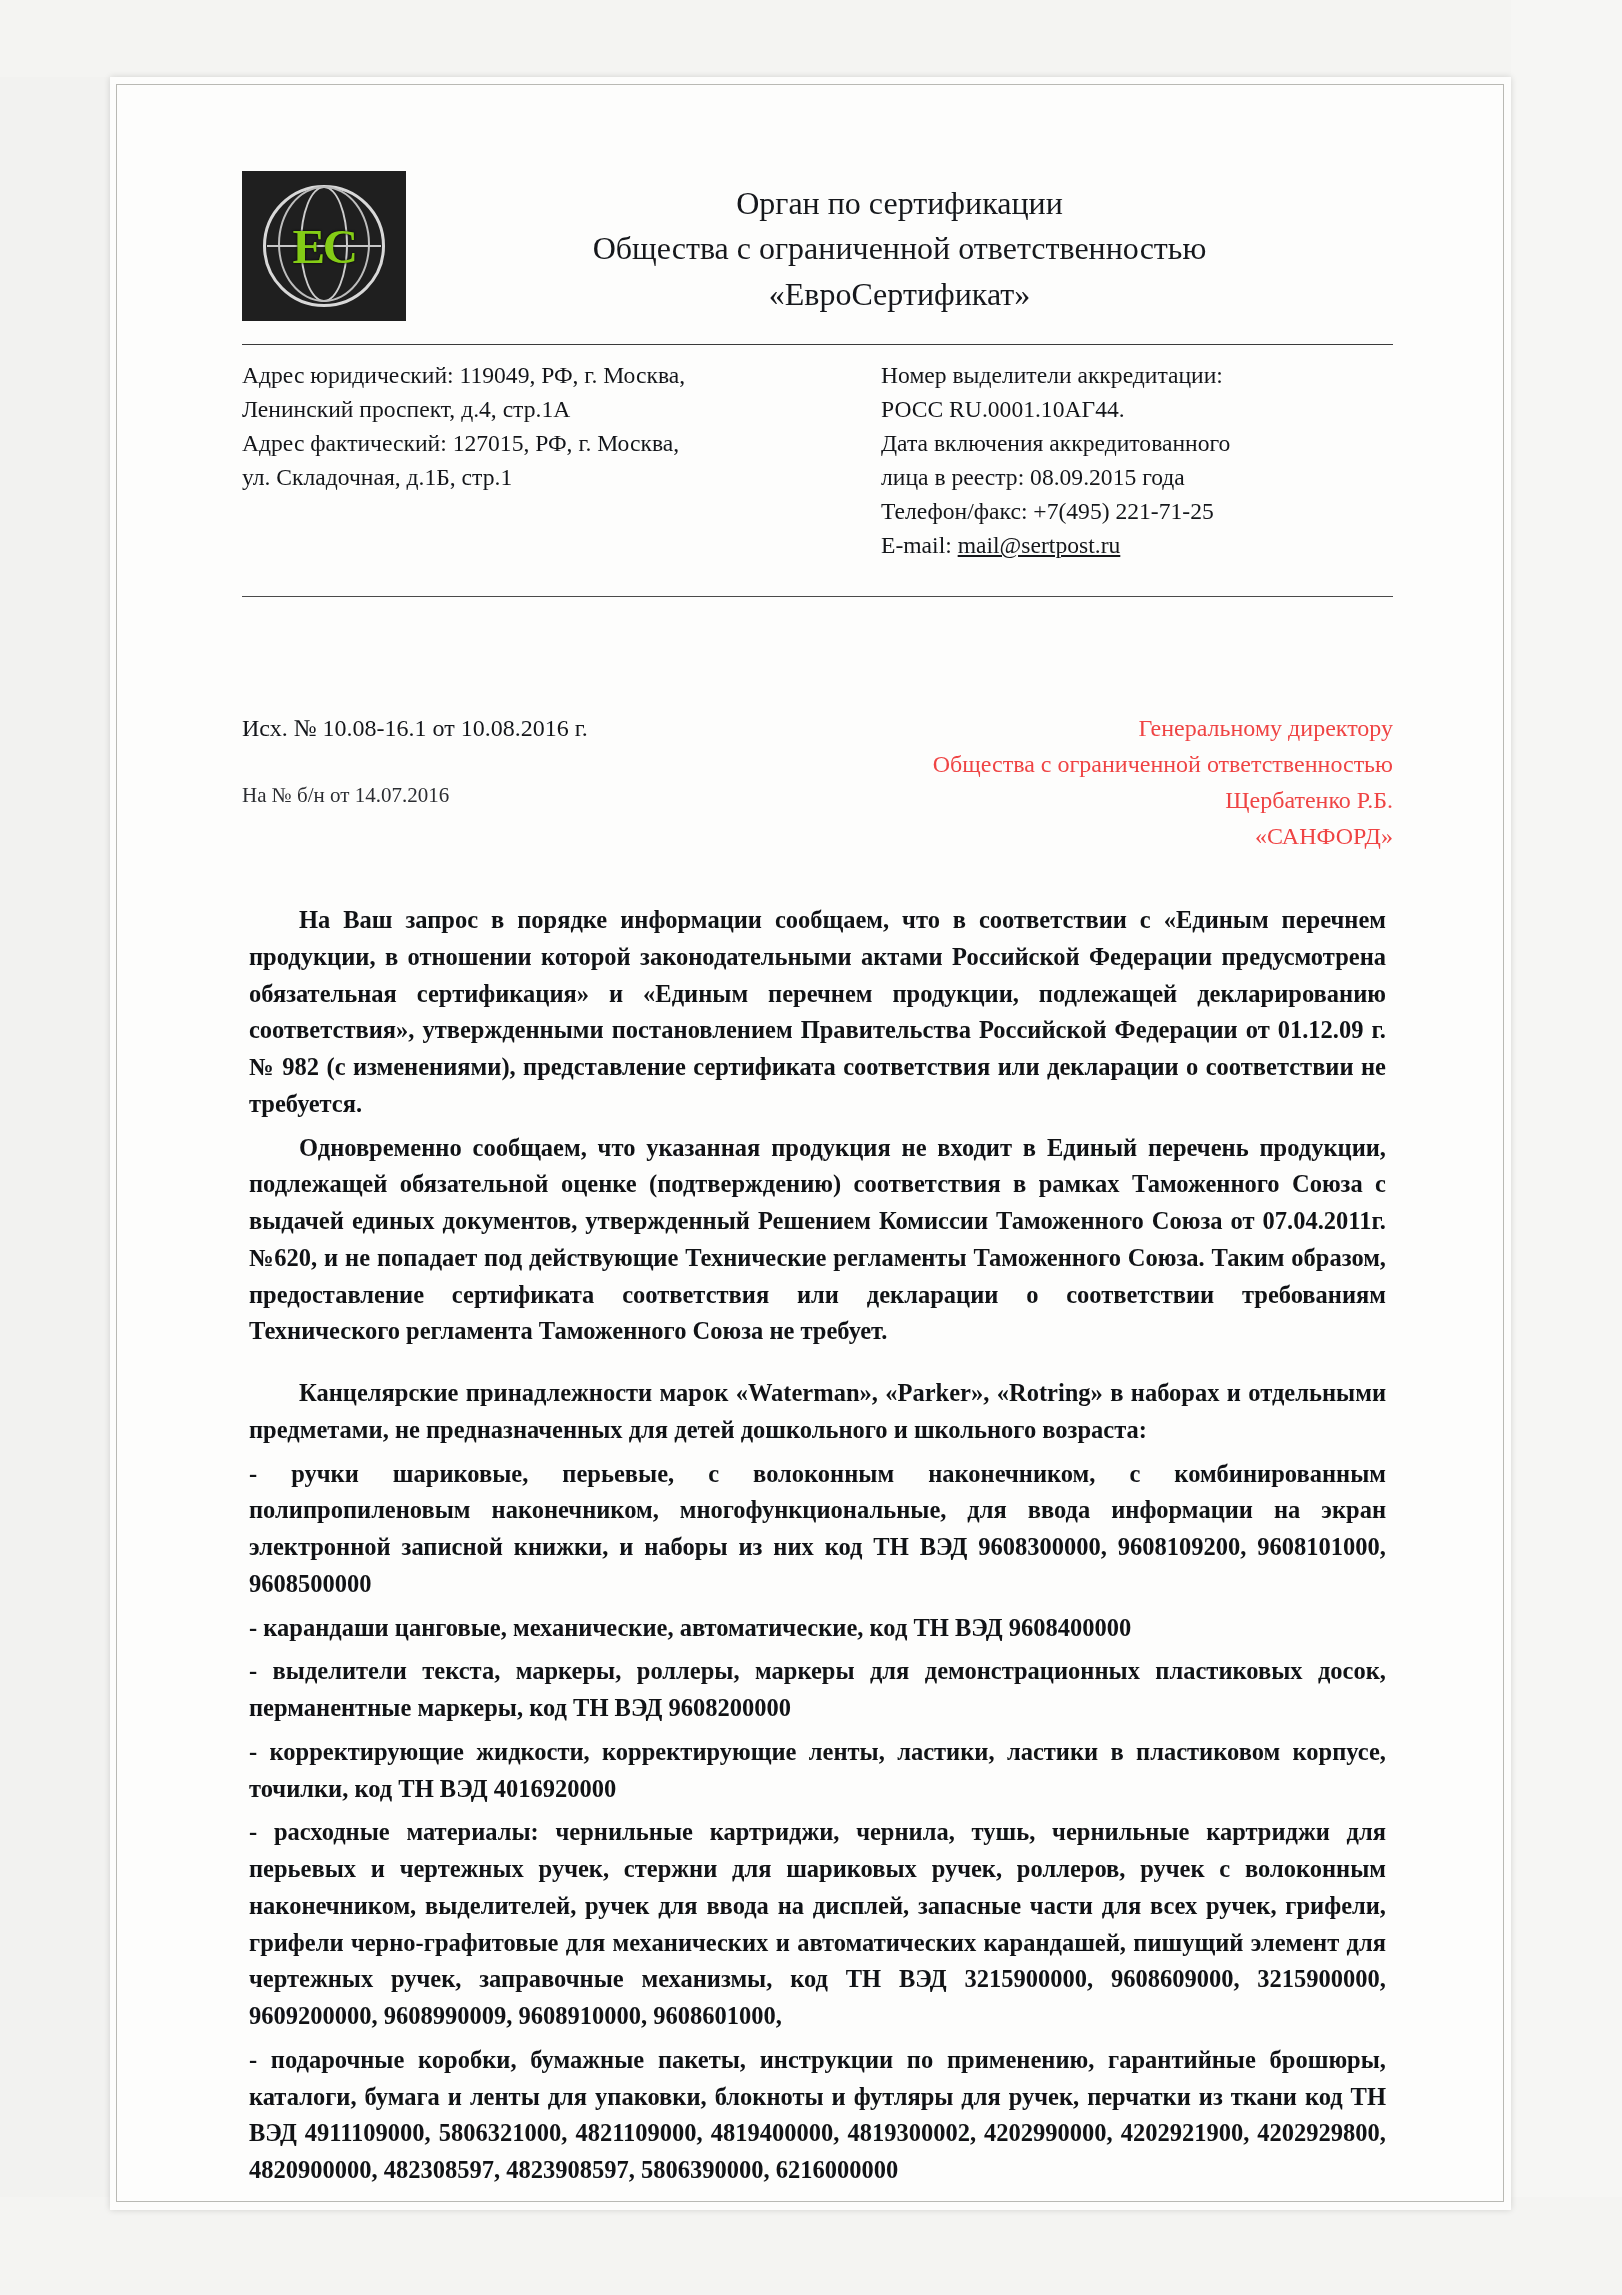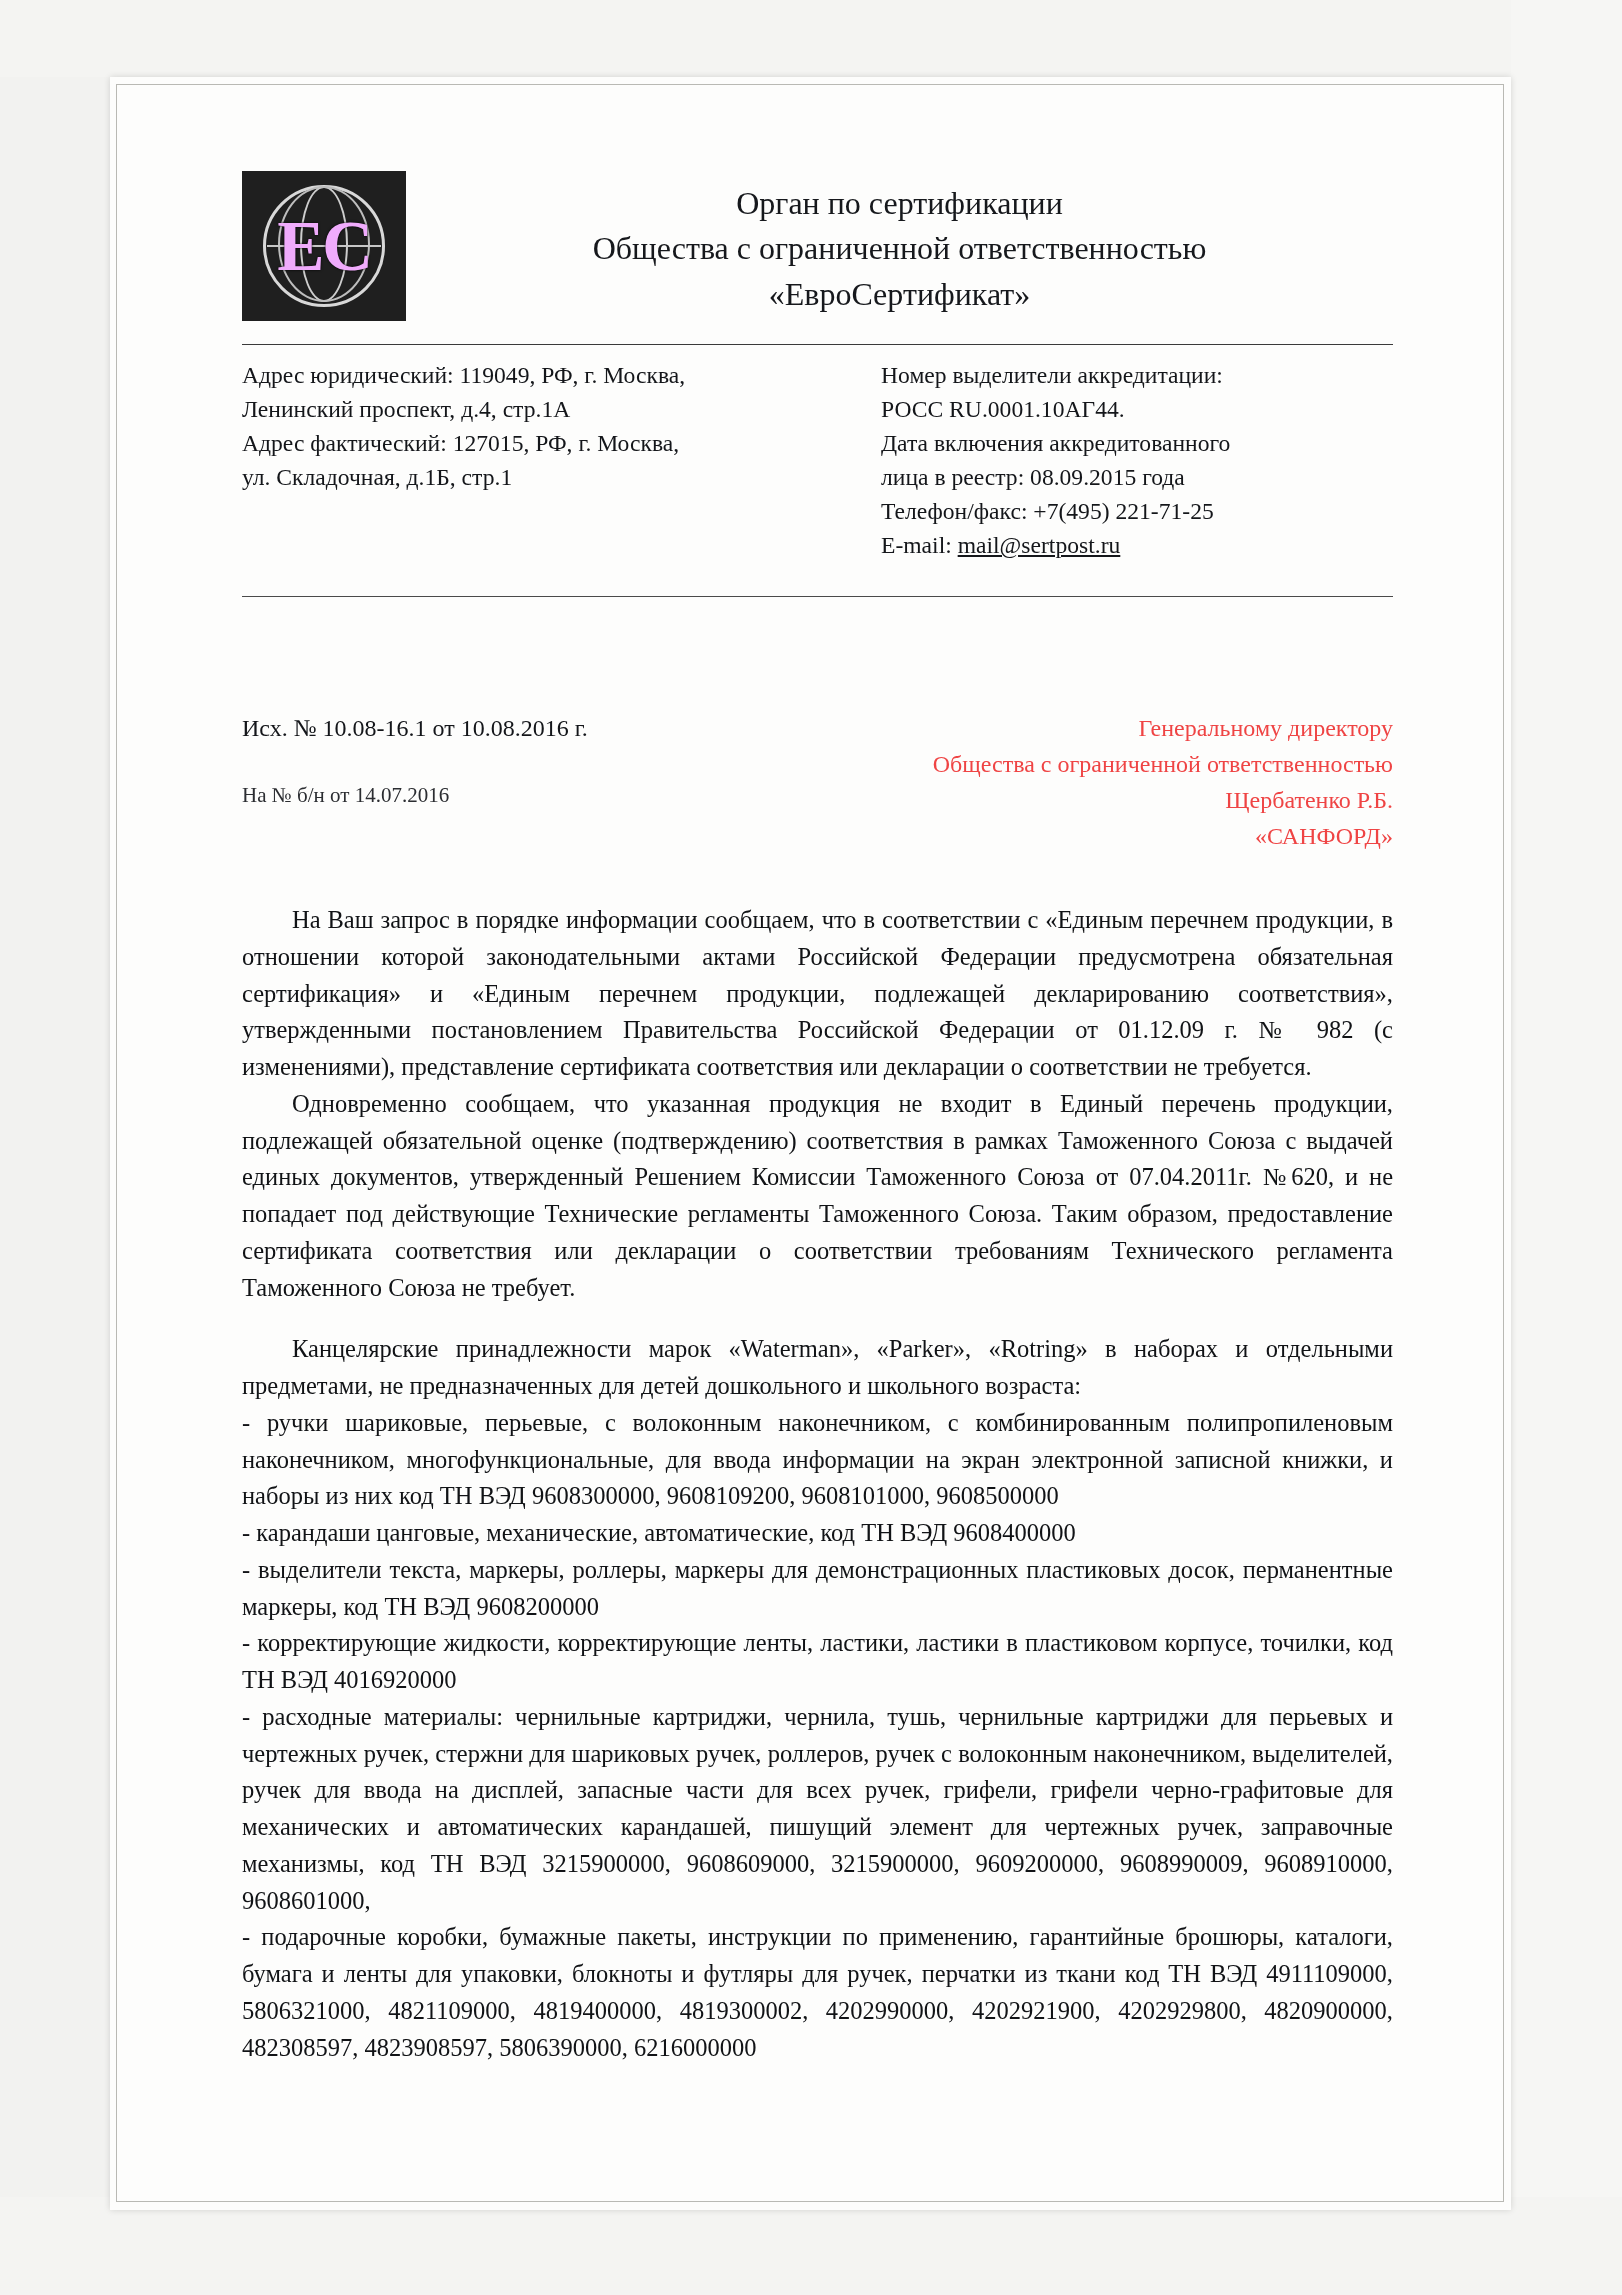--- a/index.html
+++ b/index.html
@@ -123,23 +123,23 @@
     transform: translateY(-50%);
     width: 114px;
     height: 0;
     border-top: 2px solid #c7c7c7;
   }
   .logo .ec-text {
     position: absolute;
     left: 50%;
     top: 50%;
     transform: translate(-50%, -50%);
-    color: #f0abfc;
+    color: #84cc16;
     font-family: "Liberation Serif", serif;
-    font-size: 71px;
+    font-size: 49px;
     font-weight: 700;
     letter-spacing: -2.6px;
     text-shadow: 0 0 2.6px #000;
   }
   .org-title {
     flex: 1 1 auto;
     text-align: center;
     padding-top: 17px;
     padding-right: 26px;
   }
@@ -207,23 +207,24 @@
   }
 
   
   .body-text {
     margin-top: 48px;
     font-size: 24.5px;
     line-height: 1.5;
     color: #111316;
   }
   .body-text p {
-    margin: 0;
+    margin: 7px;
     text-align: justify;
     text-indent: 50px;
+    font-weight: bold;
   }
   .body-text p.dash {
     text-indent: 0;
   }
   .body-text p.gap {
     margin-top: 25px;
   }
 </style>
 </head>
 <body>

